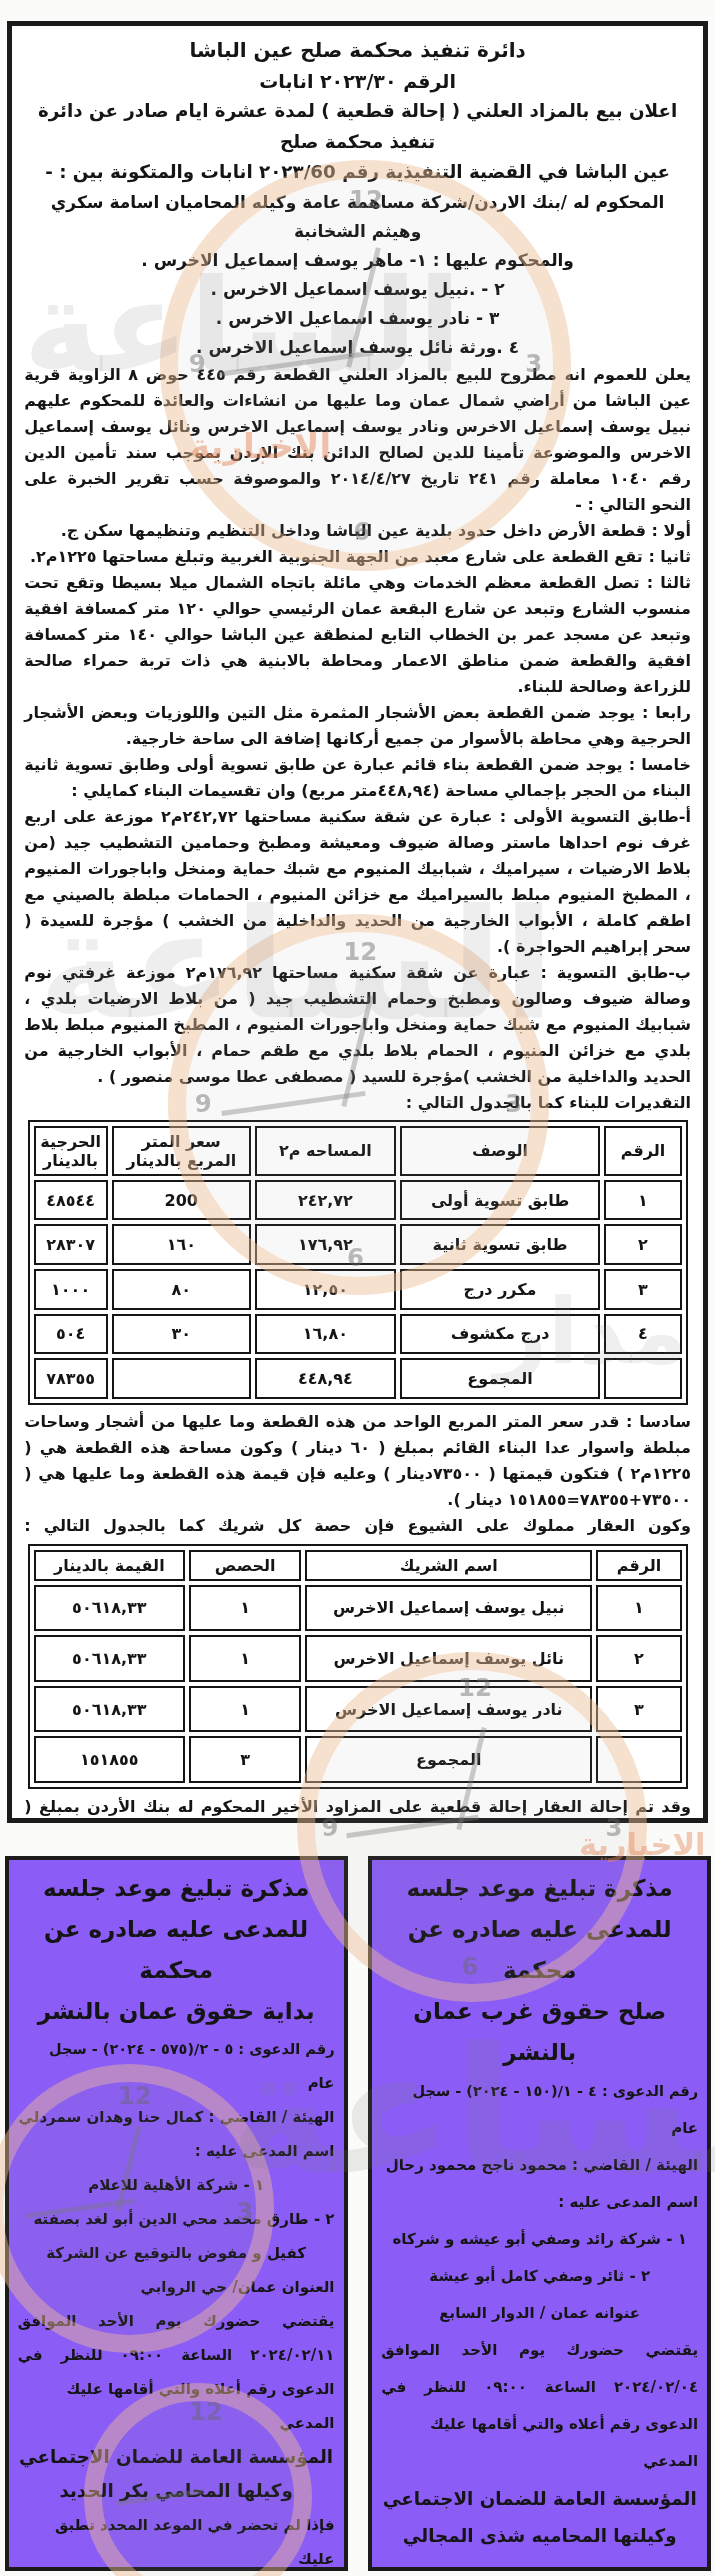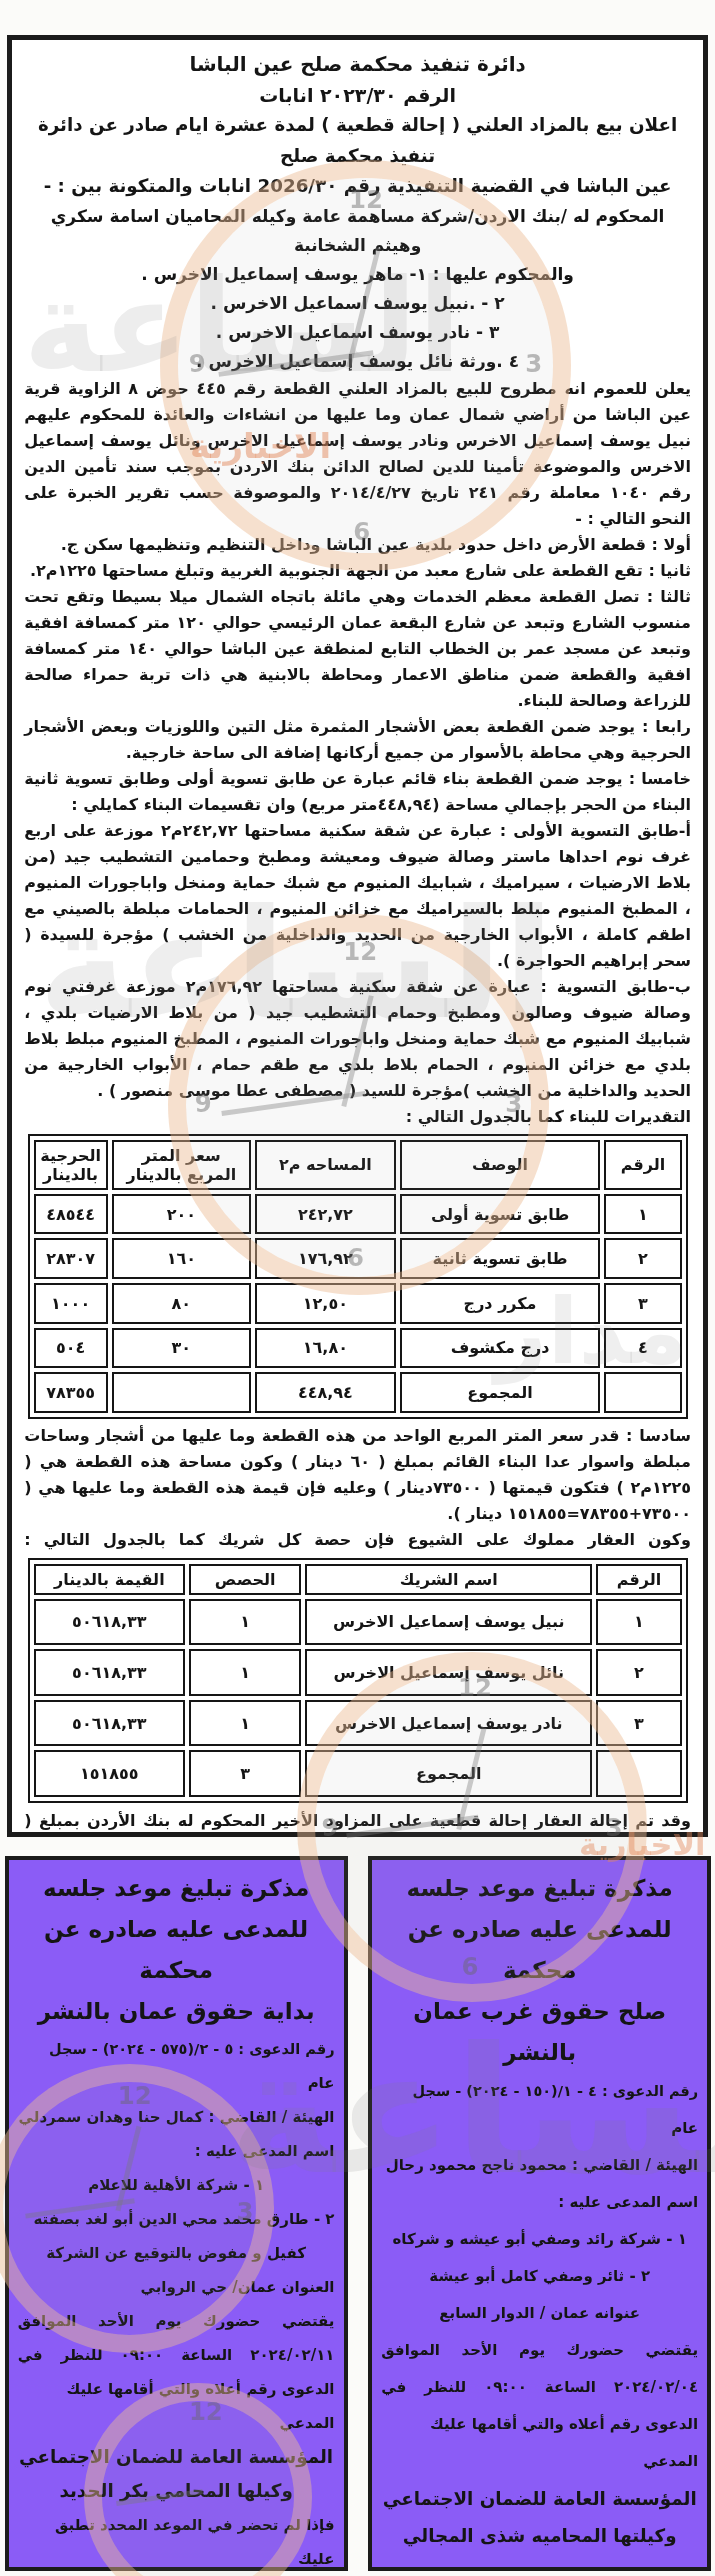--- a/index.html
+++ b/index.html
@@ -1,19 +1,19 @@
 <!DOCTYPE html>
 <html lang="ar" dir="rtl" style="font-size:12.2px"><head>
 <meta charset="utf-8">
 <style>
   html,body{margin:0;padding:0;}
   body{width:715px;height:2576px;background:#fbfbf9;font-family:"DejaVu Sans",sans-serif;font-weight:700;color:#151515;}
   .sheet{position:relative;width:715px;height:2576px;overflow:hidden;direction:rtl;}
   
-  .main-box{position:absolute;top:35px;right:6.9px;width:701px;height:1802px;border:5.3px solid #1b1b1b;
+  .main-box{position:absolute;top:21px;right:6.9px;width:701px;height:1802px;border:5.3px solid #1b1b1b;
             background:#fff;box-sizing:border-box;padding:7.6px 12.2px 4.6px 12.2px;overflow:hidden;z-index:1;}
   .memo{position:absolute;top:1856px;width:343px;height:715px;border:4.6px solid #1b1b1b;background:#8b5cf6;
         box-sizing:border-box;padding:7.6px 9.1px;overflow:hidden;z-index:1;}
   .memo-right{right:3.8px;}
   .memo-left{left:4.6px;}
   
   .c{text-align:center;}
   .r{text-align:right;}
   .js{text-align:justify;text-align-last:justify;}
   .h1{font-size:20px;line-height:32px;text-align:center;}
@@ -46,21 +46,21 @@
 </style>
 </head>
 <body>
 
 <div class="sheet">
 
   <div class="main-box">
     <div class="h1">دائرة تنفيذ محكمة صلح عين الباشا</div>
     <div class="h2">الرقم ٢٠٢٣/٣٠ انابات</div>
     <div class="tl">اعلان بيع بالمزاد العلني ( إحالة قطعية ) لمدة عشرة ايام صادر عن دائرة تنفيذ محكمة صلح</div>
-    <div class="tl">عين الباشا في القضية التنفيذية رقم 2026/٣٠ انابات والمتكونة بين : -</div>
+    <div class="tl">عين الباشا في القضية التنفيذية رقم ٢٠٢٣/60 انابات والمتكونة بين : -</div>
     <div class="party">المحكوم له /بنك الاردن/شركة مساهمة عامة وكيله المحاميان اسامة سكري وهيثم الشخانبة</div>
     <div class="party">والمحكوم عليها : ١- ماهر يوسف إسماعيل الاخرس .</div>
     <div class="party">٢ - .نبيل يوسف اسماعيل الاخرس .</div>
     <div class="party">٣ - نادر يوسف اسماعيل الاخرس .</div>
     <div class="party">٤ .ورثة نائل يوسف إسماعيل الاخرس .</div>
 
     <p class="p">يعلن للعموم انه مطروح للبيع بالمزاد العلني القطعة رقم ٤٤٥ حوض ٨ الزاوية قرية عين الباشا من أراضي شمال عمان وما عليها من انشاءات والعائدة للمحكوم عليهم نبيل يوسف إسماعيل الاخرس ونادر يوسف إسماعيل الاخرس ونائل يوسف إسماعيل الاخرس والموضوعة تأمينا للدين لصالح الدائن بنك الاردن بموجب سند تأمين الدين رقم ١٠٤٠ معاملة رقم ٢٤١ تاريخ ٢٠١٤/٤/٢٧ والموصوفة حسب تقرير الخبرة على النحو التالي : -</p>
     <p class="p">أولا : قطعة الأرض داخل حدود بلدية عين الباشا وداخل التنظيم وتنظيمها سكن ج.</p>
     <p class="p">ثانيا : تقع القطعة على شارع معبد من الجهة الجنوبية الغربية وتبلغ مساحتها ١٢٢٥م٢.</p>
     <p class="p">ثالثا : تصل القطعة معظم الخدمات وهي مائلة باتجاه الشمال ميلا بسيطا وتقع تحت منسوب الشارع وتبعد عن شارع البقعة عمان الرئيسي حوالي ١٢٠ متر كمسافة افقية وتبعد عن مسجد عمر بن الخطاب التابع لمنطقة عين الباشا حوالي ١٤٠ متر كمسافة افقية والقطعة ضمن مناطق الاعمار ومحاطة بالابنية هي ذات تربة حمراء صالحة للزراعة وصالحة للبناء.</p>
@@ -76,21 +76,21 @@
         <th class="col-no">الرقم</th>
         <th class="col-desc">الوصف</th>
         <th class="col-area">المساحه م٢</th>
         <th class="col-price">سعر المتر المربع بالدينار</th>
         <th>الحرجية بالدينار</th>
       </tr>
       <tr>
         <td>١</td>
         <td>طابق تسوية أولى</td>
         <td>٢٤٢,٧٢</td>
-        <td>٢٠٠</td>
+        <td>200</td>
         <td>٤٨٥٤٤</td>
       </tr>
       <tr>
         <td>٢</td>
         <td>طابق تسوية ثانية</td>
         <td>١٧٦,٩٢</td>
         <td>١٦٠</td>
         <td>٢٨٣٠٧</td>
       </tr>
       <tr>

